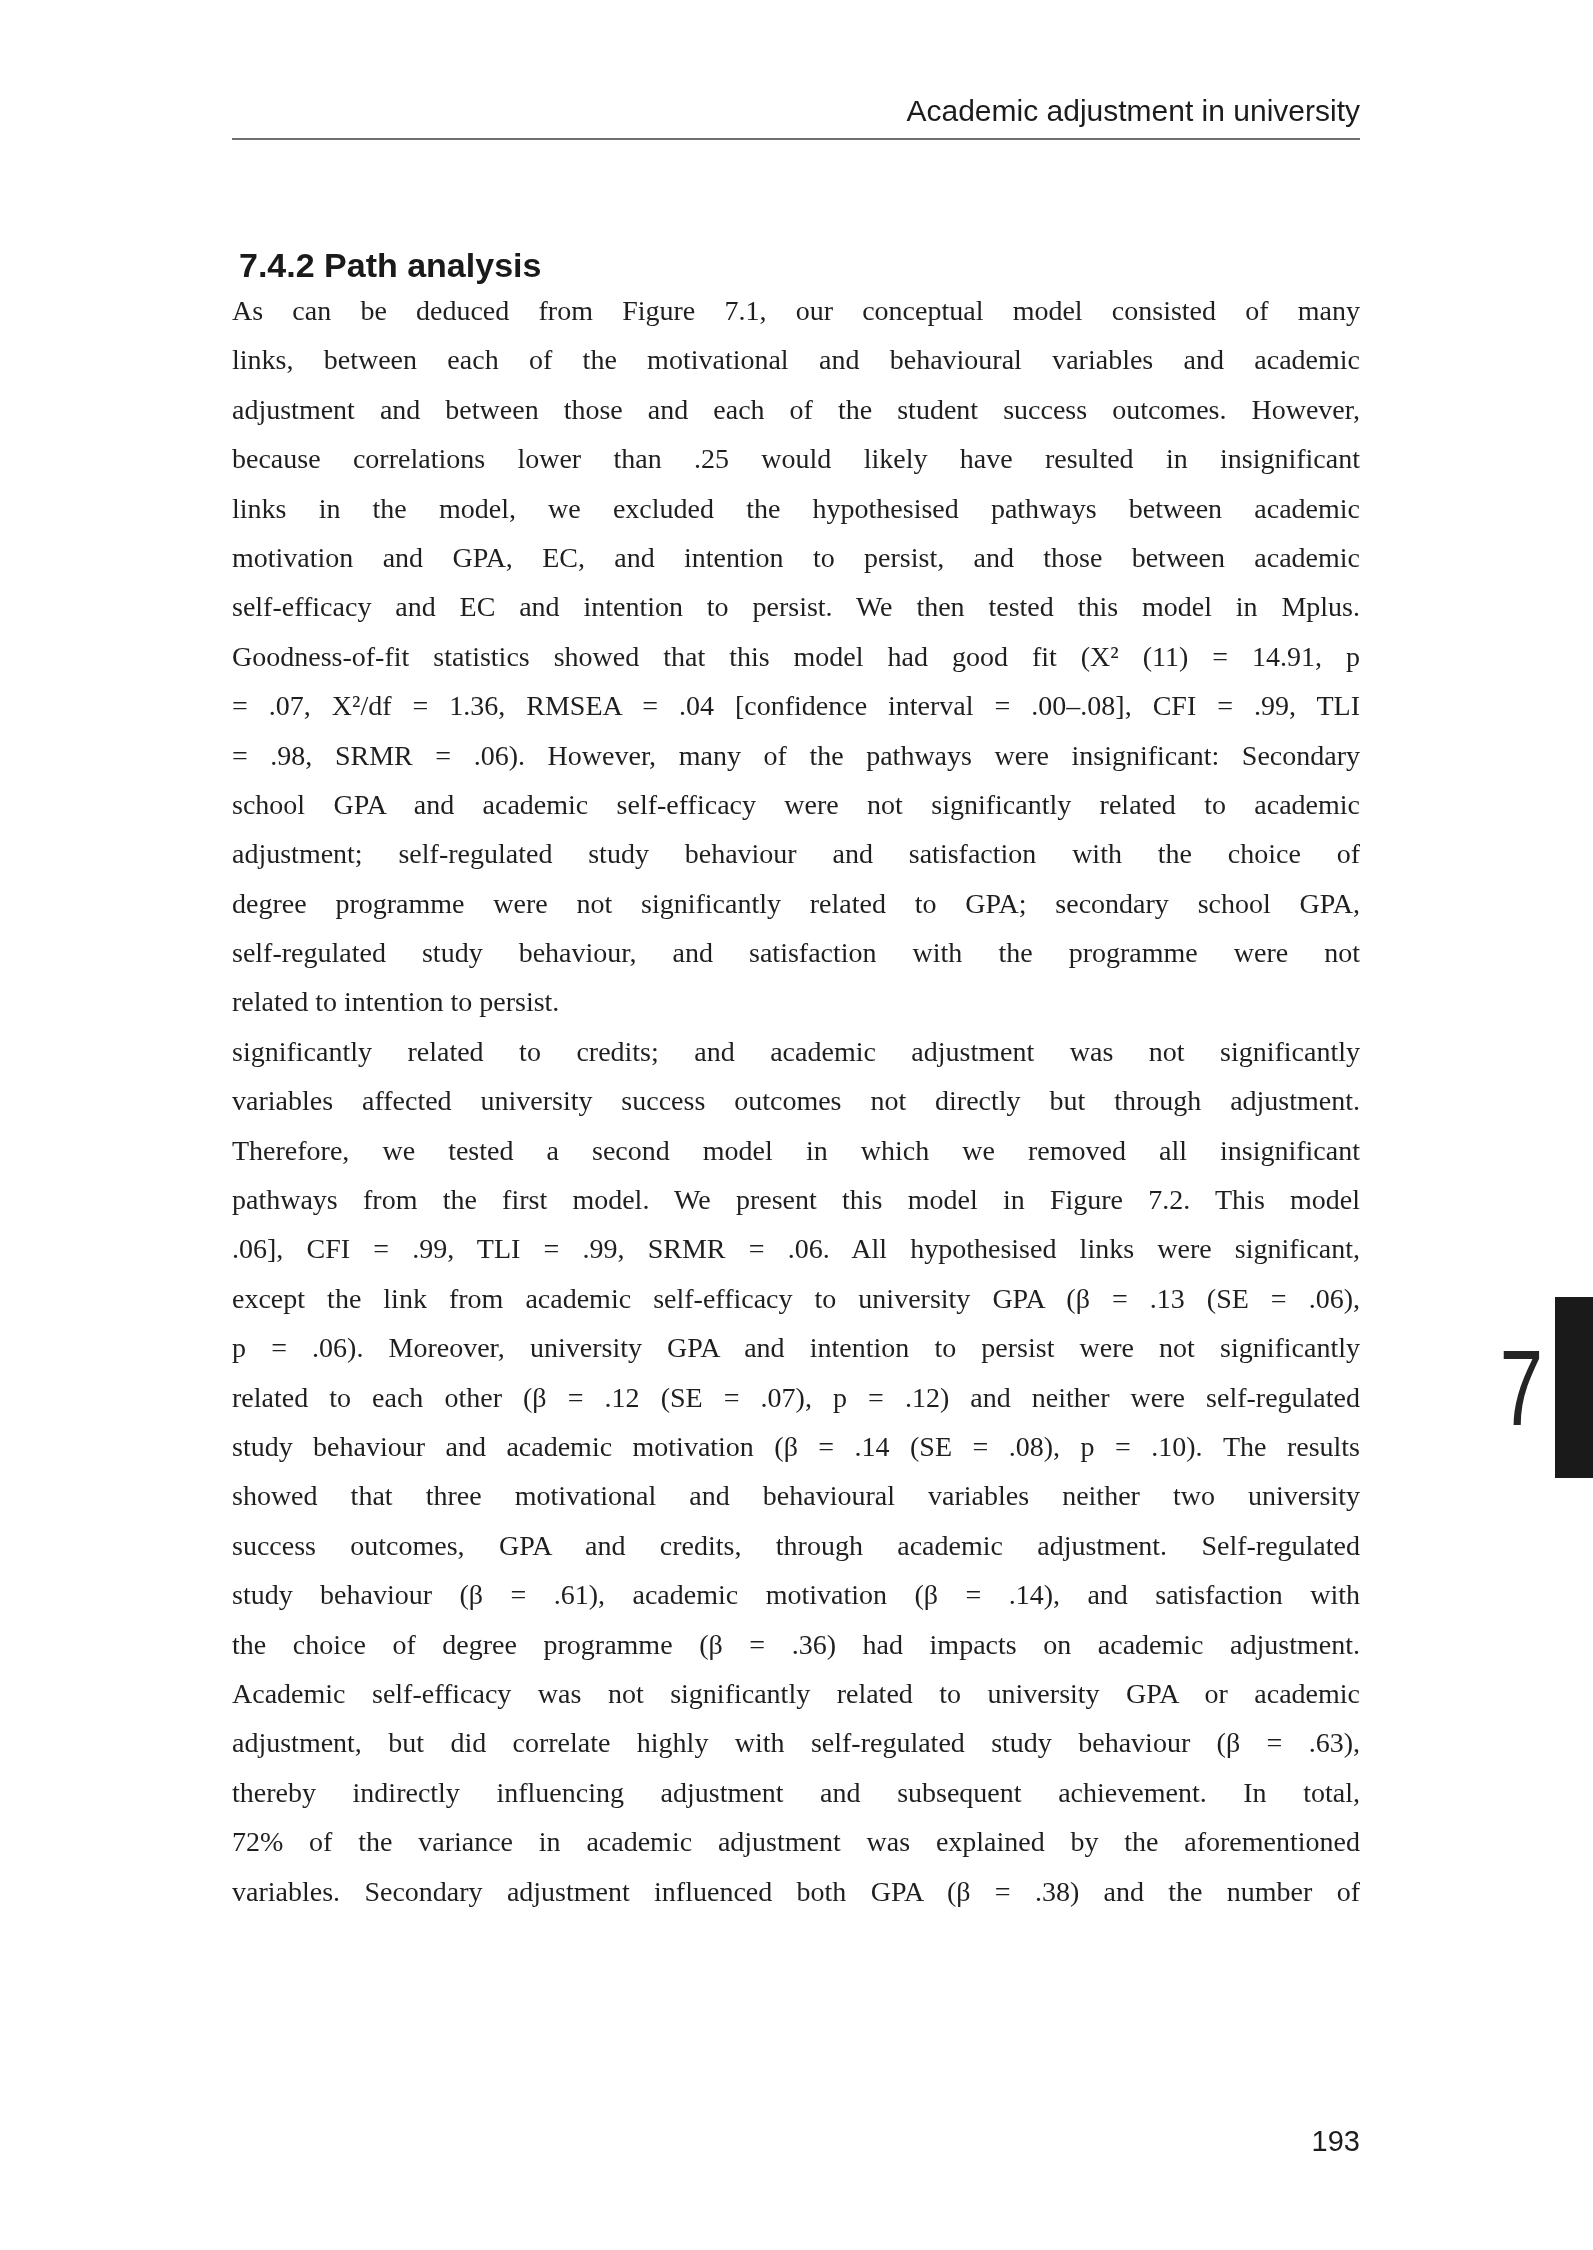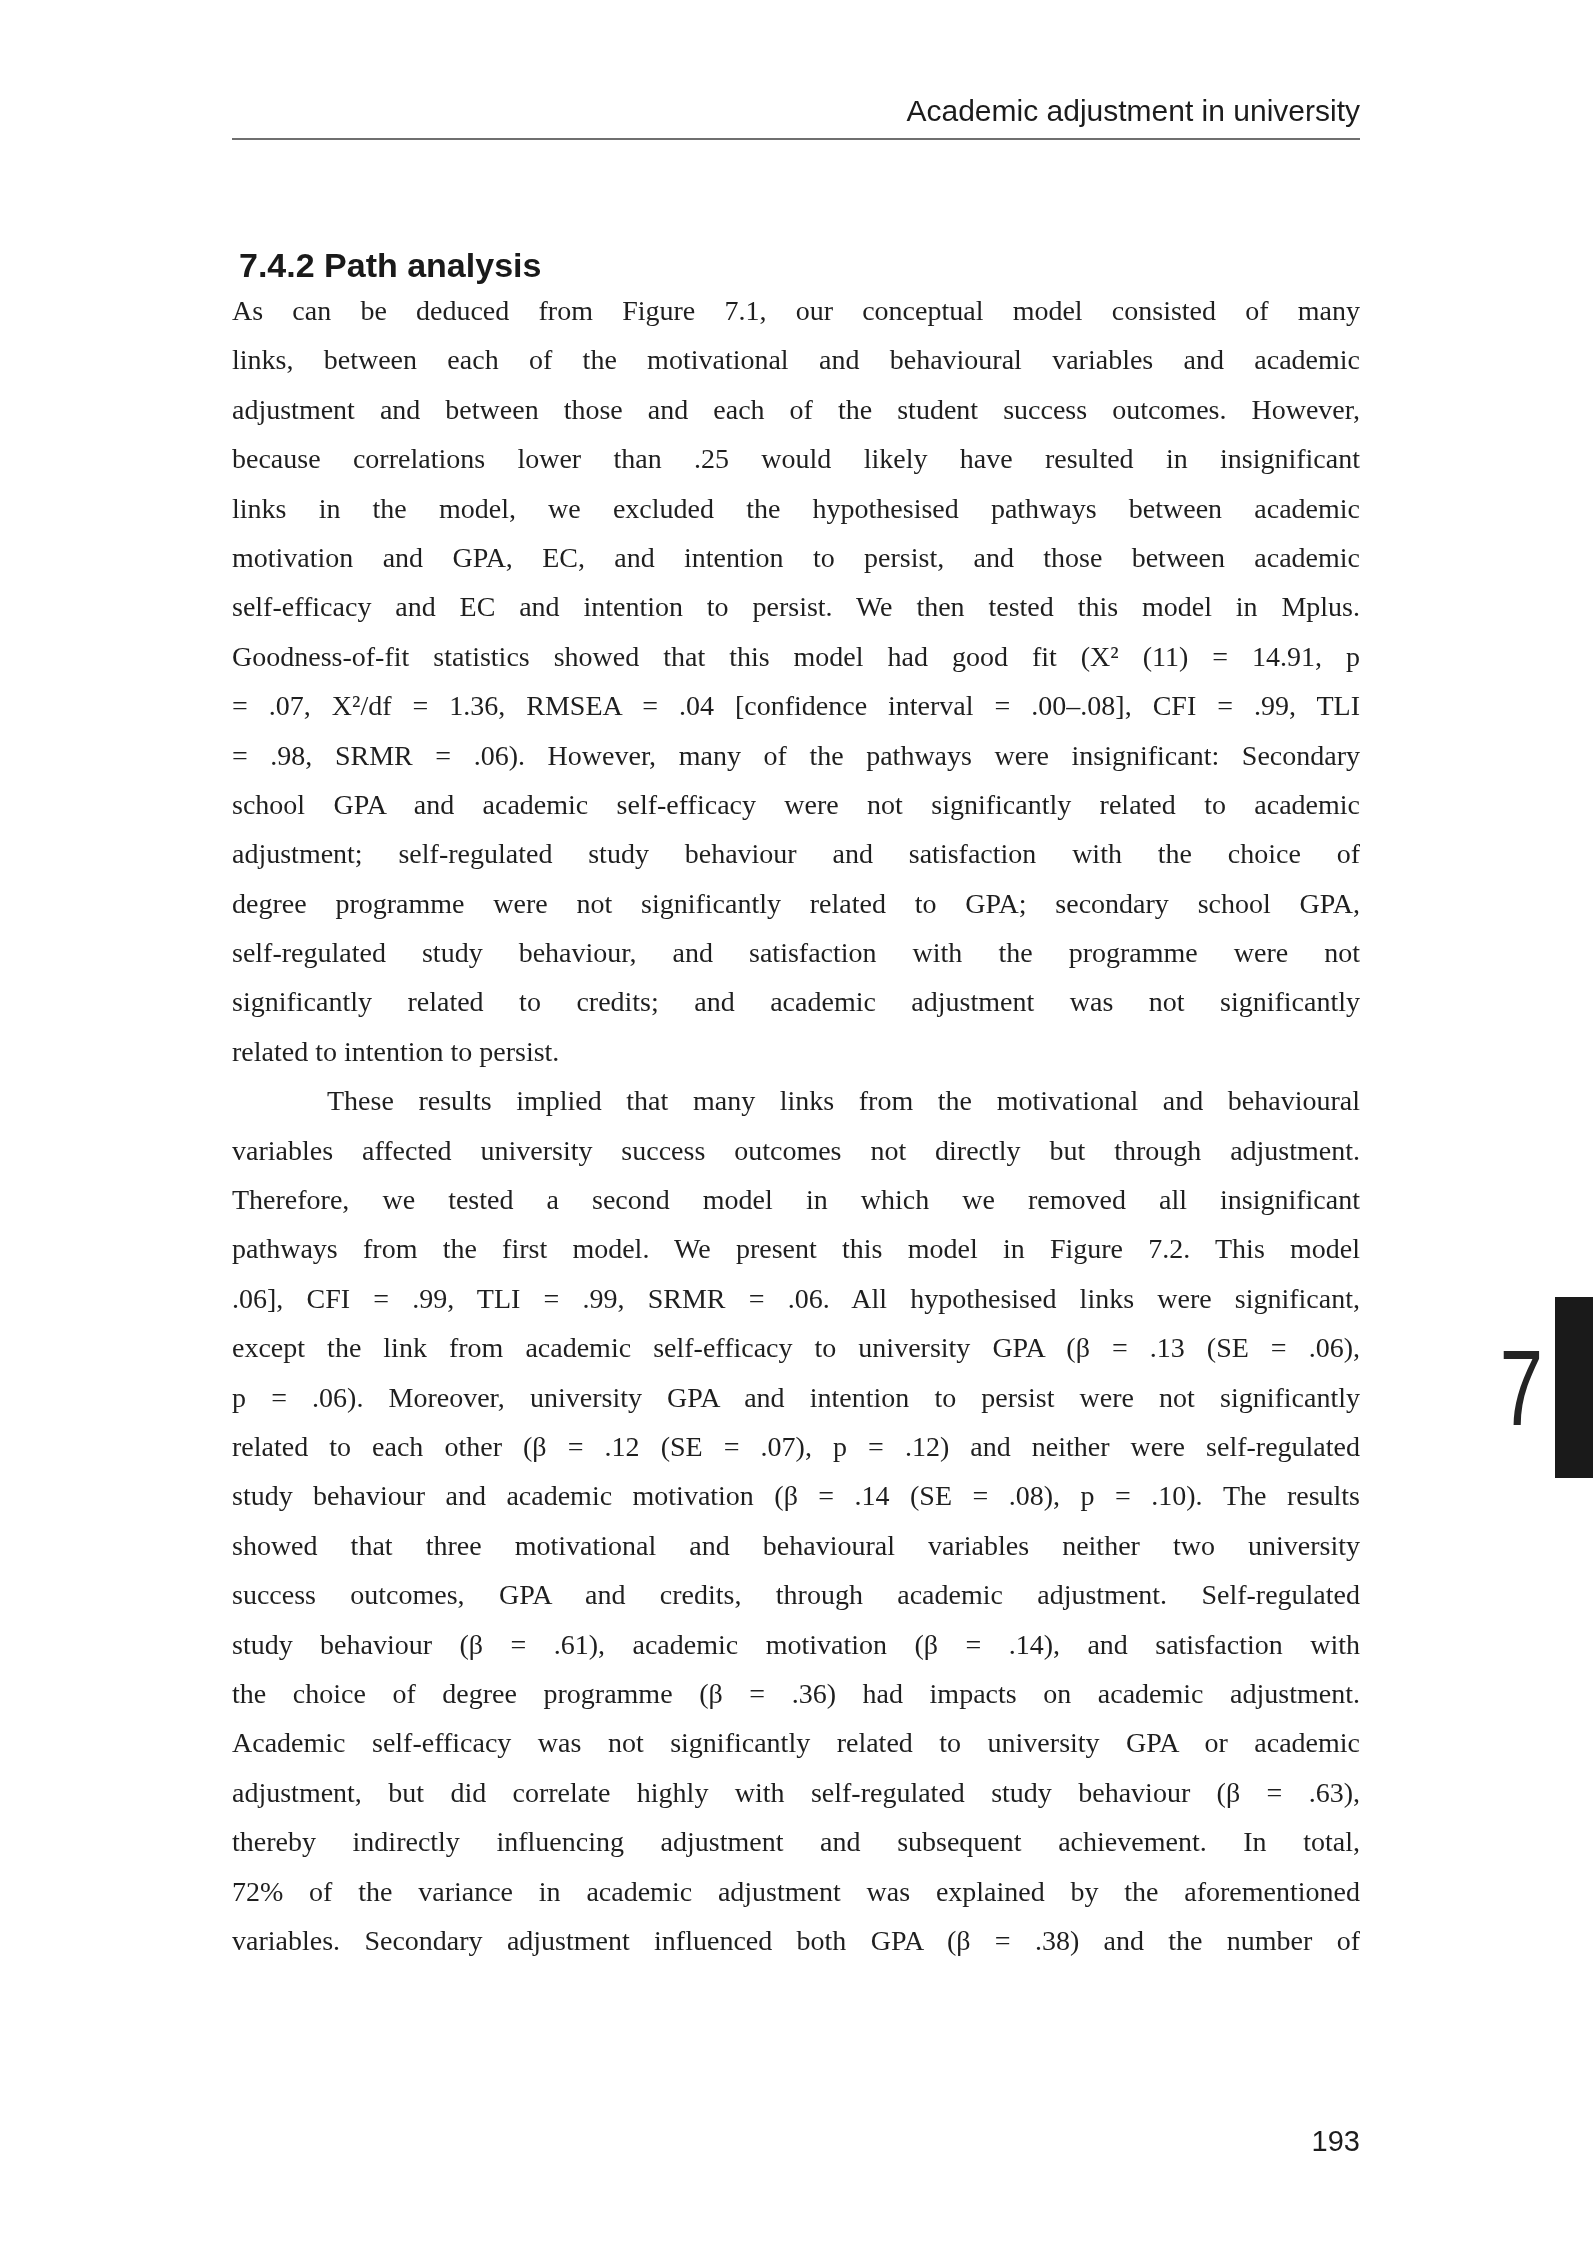--- a/index.html
+++ b/index.html
@@ -124,26 +124,25 @@
       <div class="bodyline">links in the model, we excluded the hypothesised pathways between academic</div>
       <div class="bodyline">motivation and GPA, EC, and intention to persist, and those between academic</div>
       <div class="bodyline">self-efficacy and EC and intention to persist. We then tested this model in Mplus.</div>
       <div class="bodyline">Goodness-of-fit statistics showed that this model had good fit (X² (11) = 14.91, p</div>
       <div class="bodyline">= .07, X²/df = 1.36, RMSEA = .04 [confidence interval = .00–.08], CFI = .99, TLI</div>
       <div class="bodyline">= .98, SRMR = .06). However, many of the pathways were insignificant: Secondary</div>
       <div class="bodyline">school GPA and academic self-efficacy were not significantly related to academic</div>
       <div class="bodyline">adjustment; self-regulated study behaviour and satisfaction with the choice of</div>
       <div class="bodyline">degree programme were not significantly related to GPA; secondary school GPA,</div>
       <div class="bodyline">self-regulated study behaviour, and satisfaction with the programme were not</div>
+      <div class="bodyline para-end">related to intention to persist.</div>
       <div class="bodyline">significantly related to credits; and academic adjustment was not significantly</div>
-      <div class="bodyline para-end">related to intention to persist.</div>
     </div>
 
     <div>
-      <div class="bodyline indent">These results implied that many links from the motivational and behavioural</div>
       <div class="bodyline">variables affected university success outcomes not directly but through adjustment.</div>
       <div class="bodyline">Therefore, we tested a second model in which we removed all insignificant</div>
       <div class="bodyline">pathways from the first model. We present this model in Figure 7.2. This model</div>
       <div class="bodyline">.06], CFI = .99, TLI = .99, SRMR = .06. All hypothesised links were significant,</div>
       <div class="bodyline">except the link from academic self-efficacy to university GPA (β = .13 (SE = .06),</div>
       <div class="bodyline">p = .06). Moreover, university GPA and intention to persist were not significantly</div>
       <div class="bodyline">related to each other (β = .12 (SE = .07), p = .12) and neither were self-regulated</div>
       <div class="bodyline">study behaviour and academic motivation (β = .14 (SE = .08), p = .10). The results</div>
       <div class="bodyline">showed that three motivational and behavioural variables neither two university</div>
       <div class="bodyline">success outcomes, GPA and credits, through academic adjustment. Self-regulated</div>

